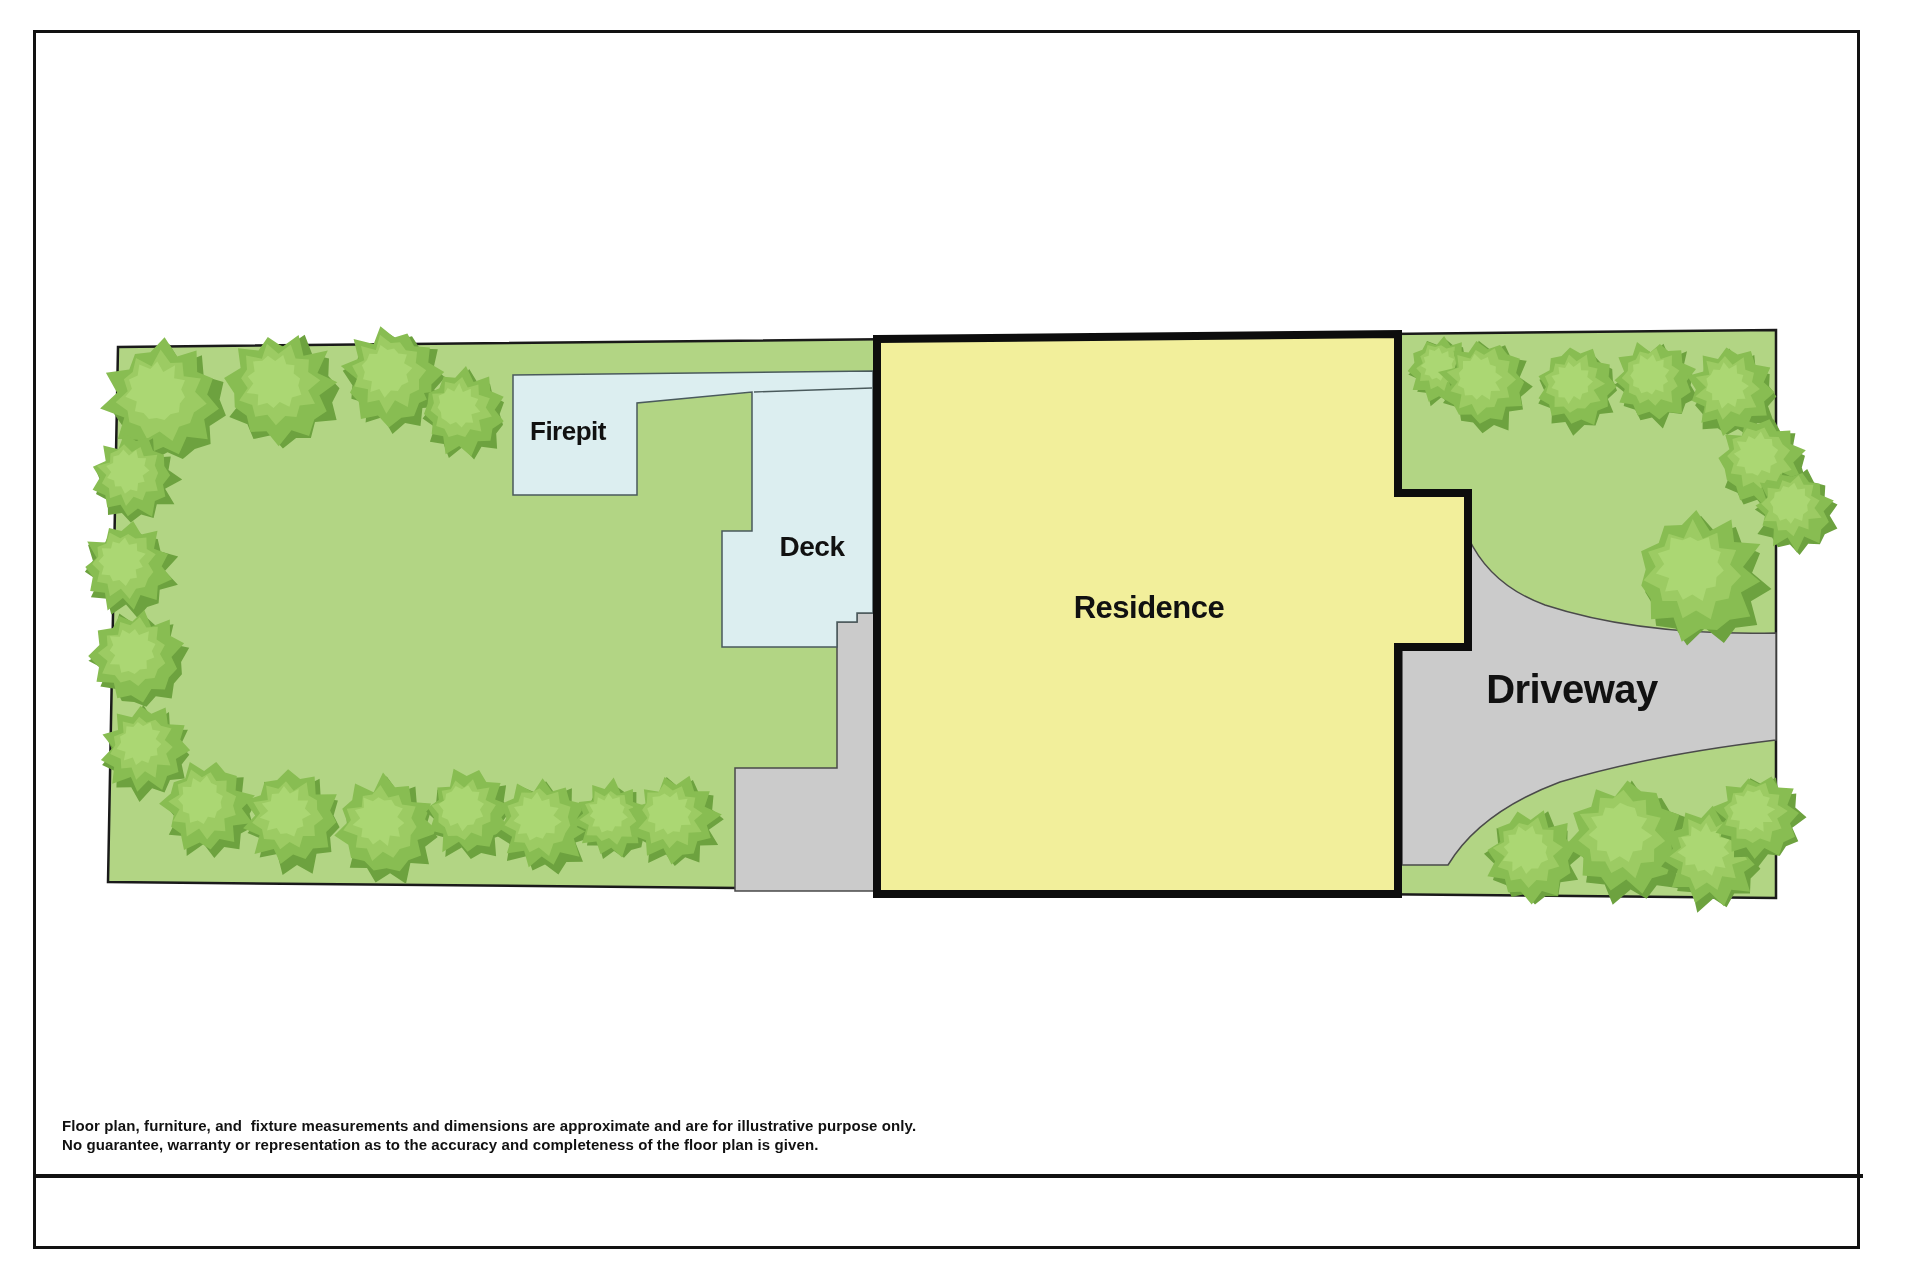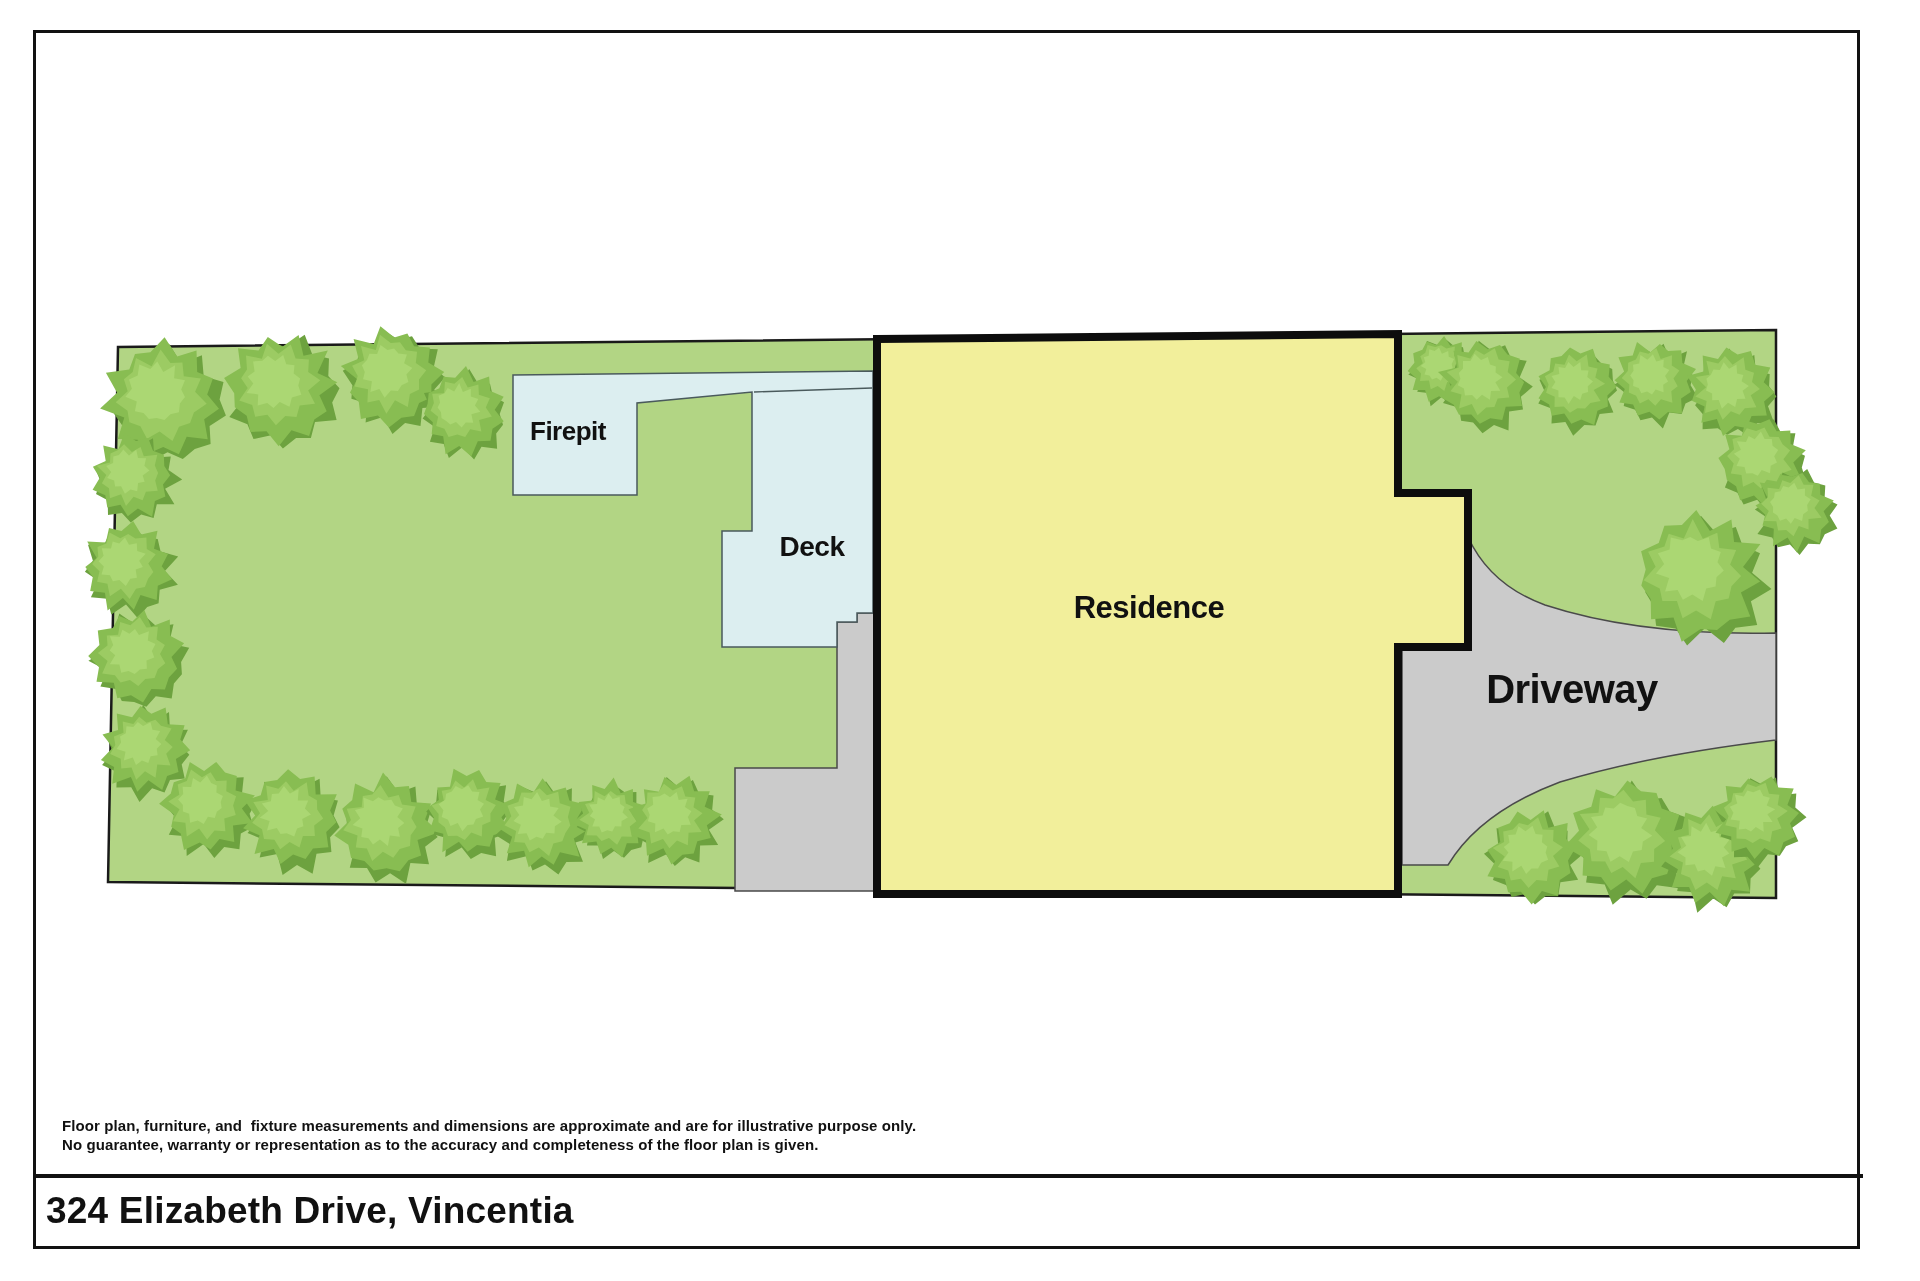--- a/index.html
+++ b/index.html
@@ -194,15 +194,14 @@
       <text x="812" y="556" text-anchor="middle" fill="#111111" font-size="28" font-weight="700" font-family="&quot;Liberation Sans&quot;,&quot;DejaVu Sans&quot;,sans-serif" letter-spacing="-0.5">Deck</text>
       <text x="1149" y="618" text-anchor="middle" fill="#111111" font-size="31" font-weight="700" font-family="&quot;Liberation Sans&quot;,&quot;DejaVu Sans&quot;,sans-serif" letter-spacing="-0.5">Residence</text>
       <text x="1572" y="703" text-anchor="middle" fill="#111111" font-size="40" font-weight="700" font-family="&quot;Liberation Sans&quot;,&quot;DejaVu Sans&quot;,sans-serif" letter-spacing="-0.5">Driveway</text>
     </svg>
 
   <div class="footer-divider"></div>
 
   <div class="disclaimer"><span>Floor plan, furniture, and  fixture measurements and dimensions are approximate and are for illustrative purpose only.</span>
 <span>No guarantee, warranty or representation as to the accuracy and completeness of the floor plan is given.</span></div>
 
-  <div class="address-bar">324 Elizabeth Drive, Vincentia</div>
 
 </div>
 
 </body></html>

